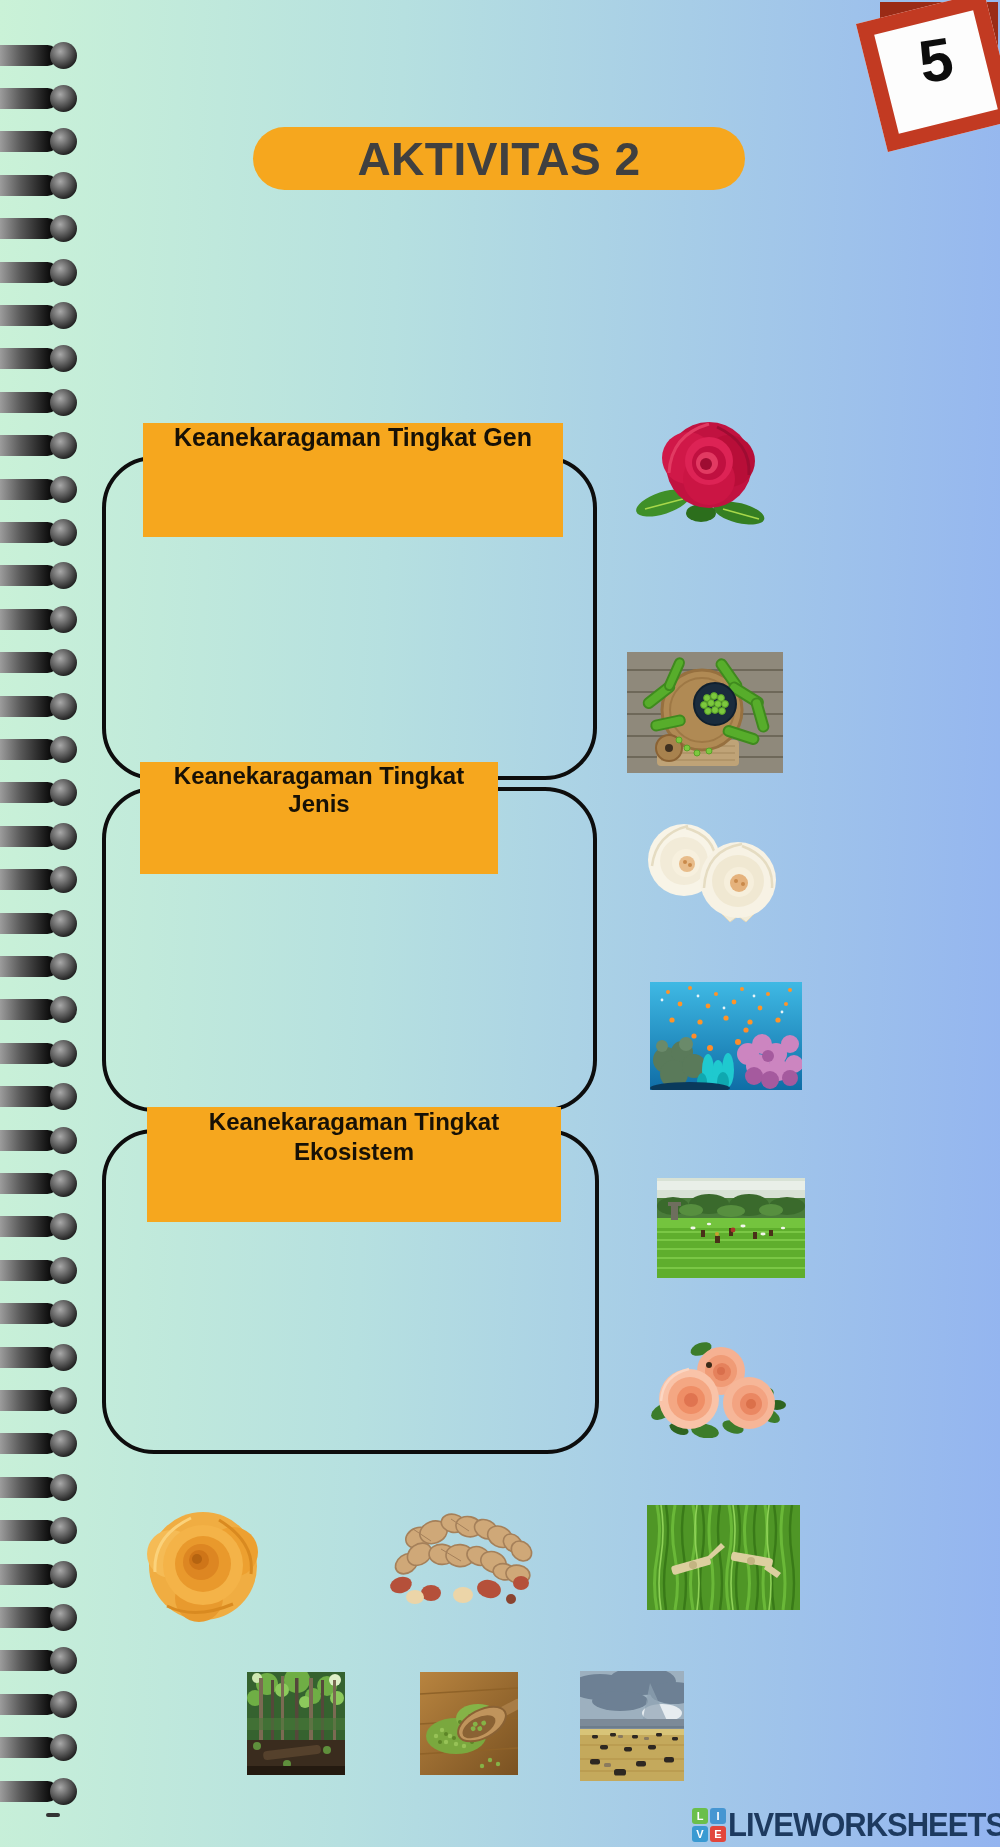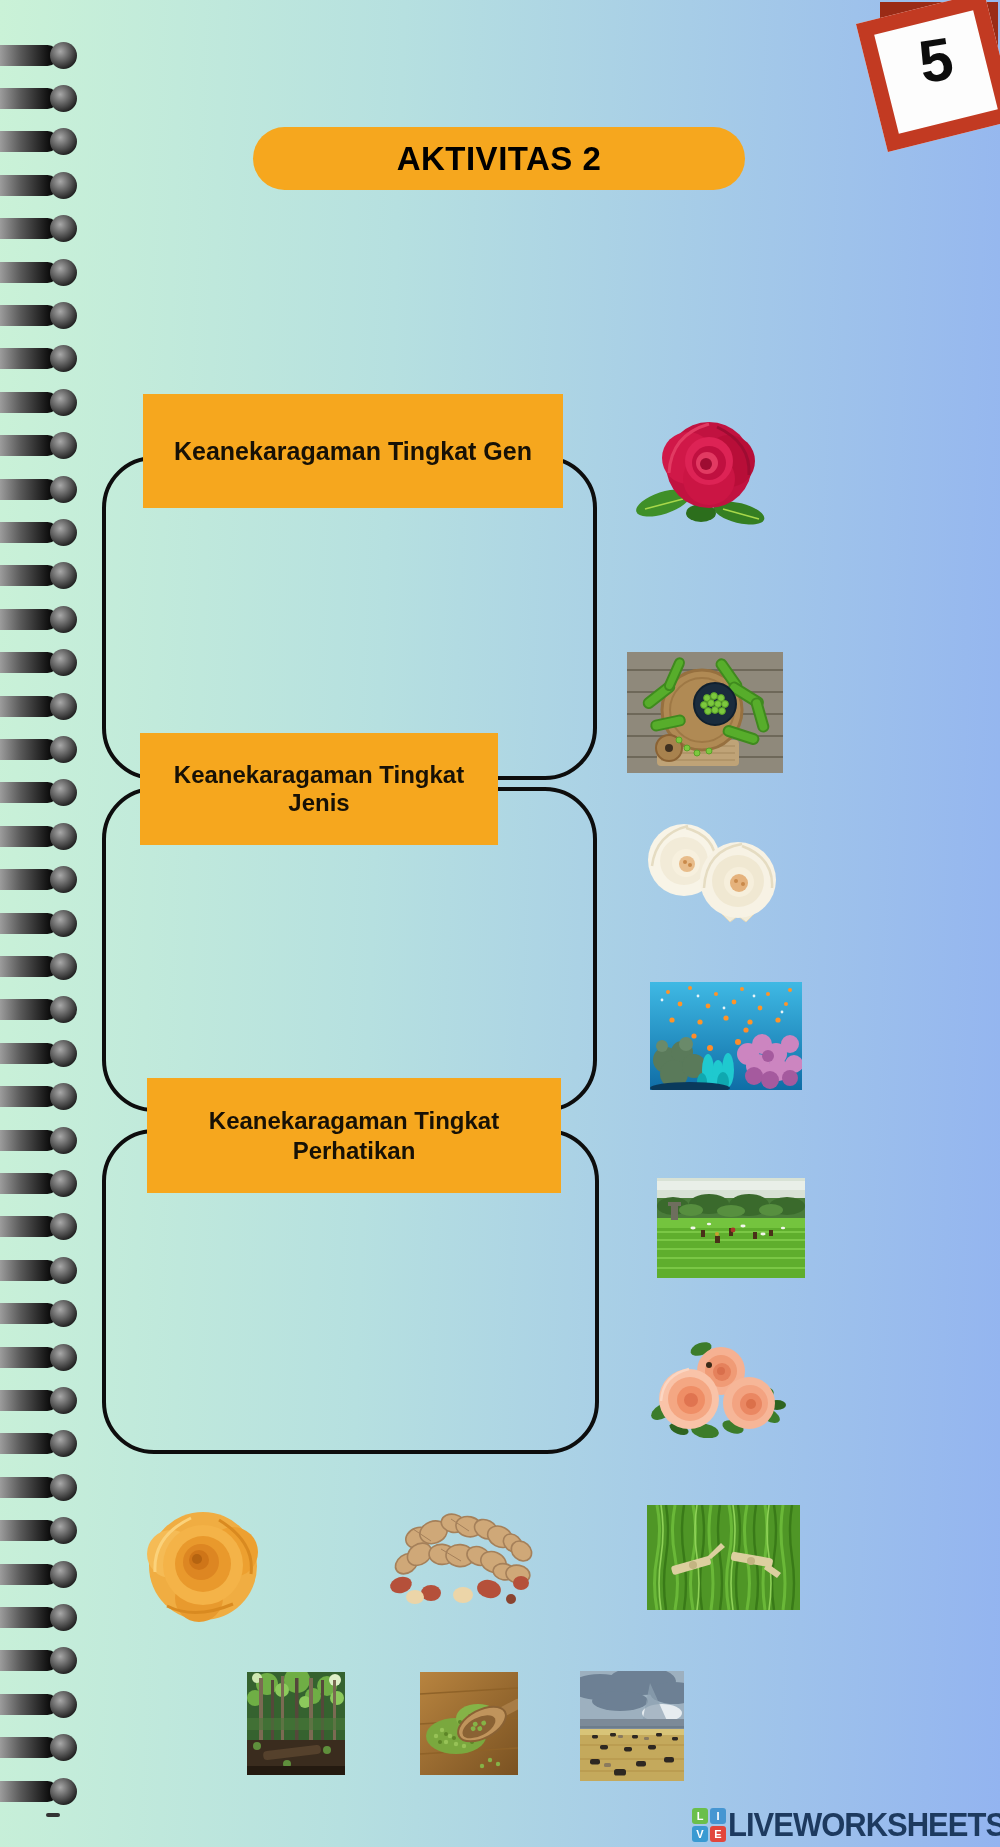--- a/index.html
+++ b/index.html
@@ -18,30 +18,30 @@
   
   .badge{position:absolute;left:860px;top:0;width:140px;height:130px;}
   .badge-back{position:absolute;left:20px;top:2px;width:118px;height:113px;background:#9a2b16;}
   .badge-diamond{position:absolute;left:10px;top:6px;width:102px;height:102px;background:#fdfdfd;
     border:15px solid #c23a22;transform:rotate(-14deg);}
   .badge-num{position:absolute;left:20px;top:8px;width:112px;height:104px;display:flex;align-items:center;justify-content:center;
     font-size:60px;font-weight:bold;color:#0d0d0d;transform:rotate(-9deg);}
   
   .pill{position:absolute;left:253px;top:127px;width:492px;height:63px;border-radius:32px;background:#f6a71e;
     display:flex;align-items:center;justify-content:center;}
-  .pill span{font-size:33px;font-weight:bold;color:#000000;letter-spacing:.5px;}
+  .pill span{font-size:46px;font-weight:bold;color:#404040;letter-spacing:.5px;}
   
   .instructions{position:absolute;left:108px;top:228px;width:850px;margin:0;text-align:justify;
     font-size:31px;line-height:1.4;font-weight:bold;color:#0e0e0e;letter-spacing:-.2px;}
   
   .dropbox{position:absolute;border:4px solid #0d0d0d;border-radius:52px;background:transparent;z-index:1;}
   .box1{left:102px;top:456px;width:487px;height:316px;}
   .box2{left:102px;top:787px;width:487px;height:317px;}
   .box3{left:102px;top:1129px;width:489px;height:317px;}
-  .catlabel{position:absolute;background:#f6a71e;z-index:2;display:flex;align-items:center;justify-content:center;text-align:center;}
+  .catlabel{position:absolute;background:#f6a71e;z-index:2;display:flex;align-items:flex-start;justify-content:center;text-align:center;margin-top:29px;}
   .catlabel span{font-weight:bold;color:#171106;}
   .label1{left:143px;top:394px;width:420px;height:114px;}
   .label1 span{font-size:25px;}
   .label2{left:140px;top:733px;width:358px;height:112px;}
   .label2 span{font-size:24px;}
   .label3{left:147px;top:1078px;width:414px;height:115px;}
   .label3 span{font-size:24px;width:310px;line-height:1.25;margin:0 auto;}
   
   .item{position:absolute;z-index:1;}
   .item svg{display:block;width:100%;height:100%;}
@@ -253,21 +253,21 @@
   <div class="dropbox box2"></div>
   <div class="dropbox box3"></div>
 
   <div class="catlabel label1">
     <span>Keanekaragaman Tingkat Gen</span>
   </div>
   <div class="catlabel label2">
     <span>Keanekaragaman Tingkat Jenis</span>
   </div>
   <div class="catlabel label3">
-    <span>Keanekaragaman Tingkat Perhatikan</span>
+    <span>Keanekaragaman Tingkat Ekosistem</span>
   </div>
 
   <div class="item i-redrose" aria-label="red rose">
     <svg viewBox="0 0 150 120">
       <ellipse cx="30" cy="90" rx="28" ry="11" fill="#3f8f28" transform="rotate(-18 30 90)"></ellipse>
       <ellipse cx="106" cy="100" rx="26" ry="10" fill="#357f22" transform="rotate(14 106 100)"></ellipse>
       <ellipse cx="68" cy="100" rx="15" ry="9" fill="#2c6e1c"></ellipse>
       <line x1="12" y1="96" x2="50" y2="86" stroke="#a8d84a" stroke-width="1.5"></line>
       <line x1="90" y1="96" x2="126" y2="106" stroke="#a8d84a" stroke-width="1.5"></line>
       <circle cx="76" cy="52" r="43" fill="#c11240"></circle>

